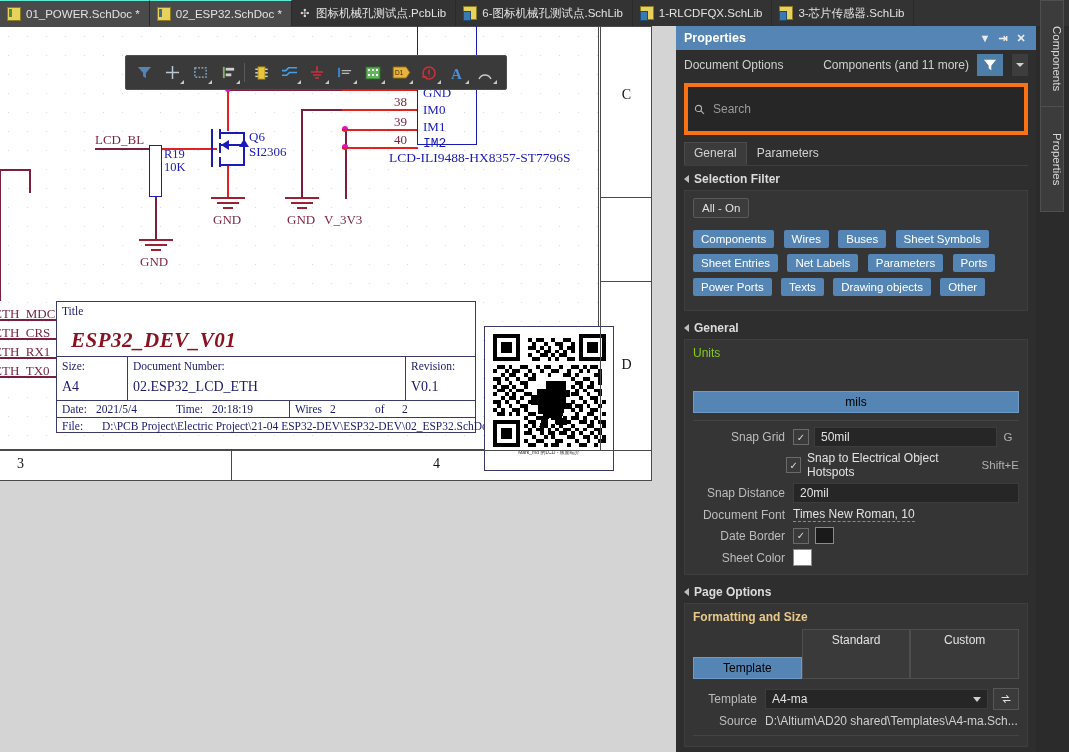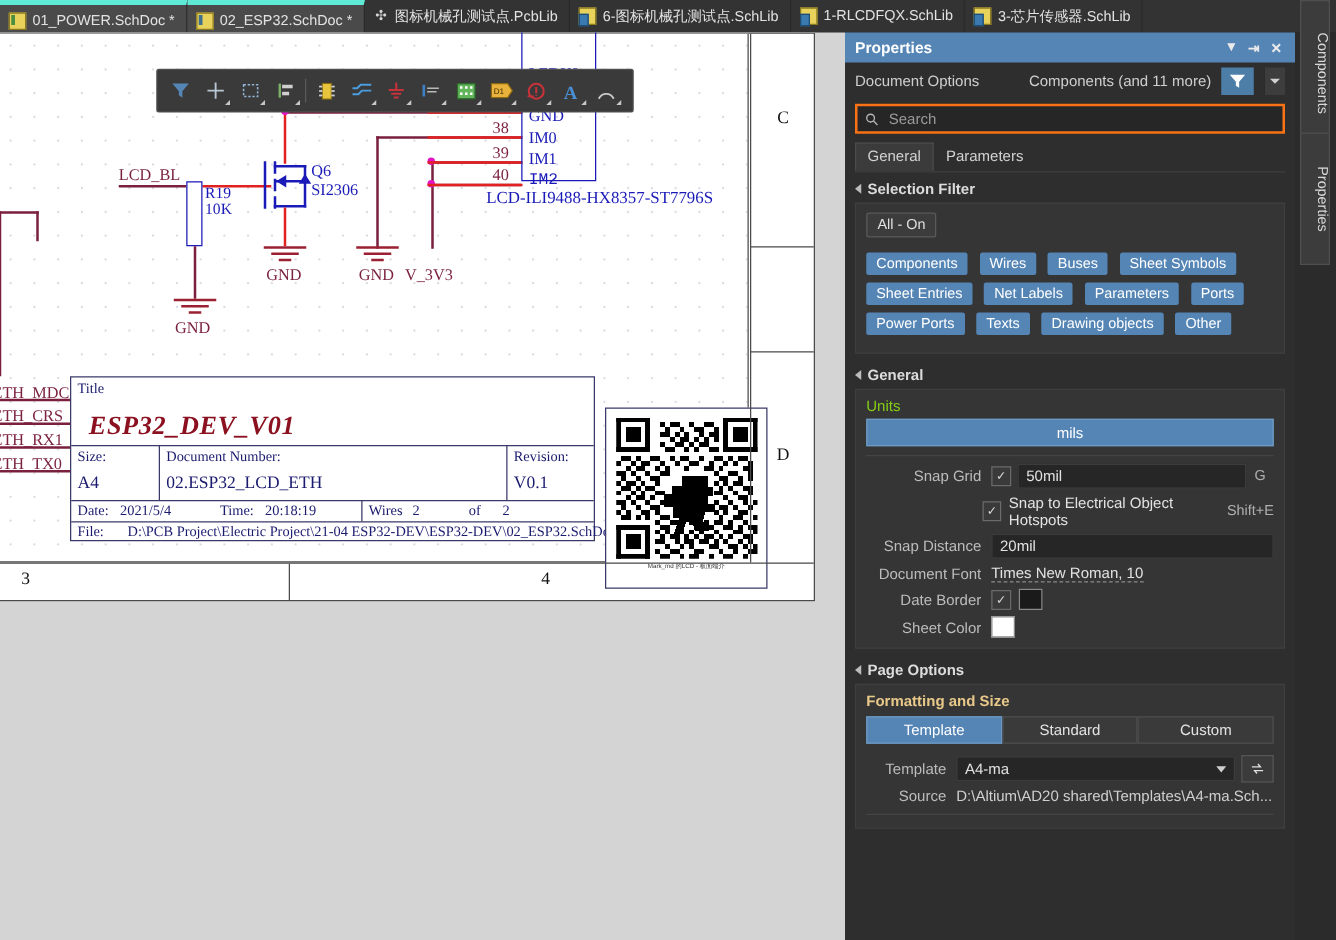--- a/index.html
+++ b/index.html
@@ -14,21 +14,21 @@
   #tabbar{
     position:absolute;left:0;top:0;width:1069px;height:26px;
     background:#333333;display:flex;align-items:stretch;
   }
   .tab{
     display:flex;align-items:center;gap:5px;
     padding:0 9px 0 7px;height:26px;
     font-size:11.5px;color:#e2e2e2;white-space:nowrap;
     border-right:1px solid #2a2a2a;
   }
-  .tab.active{background:#4a4a4a;border-top:4px solid #5eead4;justify-content:flex-end;}
+  .tab.active{background:#4a4a4a;border-top:1px solid #5eead4;justify-content:flex-end;}
   .tabicon{width:12px;height:12px;flex:none;position:relative;display:inline-block;}
   .ic-sch{background:#e8d25c;border:1px solid #8a7a20;}
   .ic-sch:after{content:"";position:absolute;left:1px;top:1px;width:3px;height:8px;background:#4a8f3f;}
   .ic-sch2{background:#e8d25c;border:1px solid #8a7a20;}
   .ic-sch2:after{content:"";position:absolute;left:1px;top:1px;width:3px;height:8px;background:#3f6f8f;}
   .ic-pcb{color:#d8d8d8;font-size:11px;line-height:12px;text-align:center;}
   .ic-lib{background:#e8d25c;border:1px solid #8a7a20;}
   .ic-lib:after{content:"";position:absolute;left:-1px;top:4px;width:6px;height:8px;background:#3a7ab0;border:1px solid #1e4c72;}
   
   #canvas{
@@ -120,22 +120,22 @@
   .hbtn{width:18px;height:18px;display:flex;align-items:center;justify-content:center;color:#eaeaea;font-size:11px;}
   .prow{display:flex;align-items:center;}
   #docopts{
     height:30px;display:flex;align-items:center;padding:0 8px 0 8px;gap:8px;
     color:#cfcfcf;font-size:12px;
   }
   #docopts .title{flex:1;}
   .filterbtn{width:26px;height:22px;background:#4d7ea8;display:flex;align-items:center;justify-content:center;}
   .filterdd{width:16px;height:22px;background:#3d3d3d;display:flex;align-items:center;justify-content:center;border-left:1px solid #2b2b2b;}
   #searchwrap{
-    margin:3px 8px 0 8px;height:20px;background:#262626;border:2px solid #f97316;
-    display:flex;align-items:center;padding:0 6px;gap:6px;
+    margin:3px 8px 0 8px;height:20px;background:#262626;border:4px solid #f97316;
+    display:flex;align-items:center;padding:12px 6px;gap:6px;
   }
   #searchwrap input{
     flex:1;background:transparent;border:0;outline:0;color:#cfcfcf;font-size:12px;
     font-family:"Liberation Sans",sans-serif;
   }
   #searchwrap input::placeholder{color:#9a9a9a;}
   #tabs2{margin:7px 8px 0 8px;display:flex;border-bottom:1px solid #3f3f3f;}
   .ptab{padding:3px 9px 4px 9px;font-size:12px;color:#d2d2d2;border:1px solid transparent;}
   .ptab.active{background:#3b3b3b;border:1px solid #4b4b4b;border-bottom-color:#3b3b3b;}
   .section{margin:6px 8px 0 8px;}
@@ -149,21 +149,21 @@
   .pill.off{background:#3c3c3c;border:1px solid #5a5a5a;color:#e0e0e0;}
   .fieldlabel{color:#bcbcbc;font-size:12px;text-align:right;}
   .textbox{
     background:#262626;border:1px solid #3c3c3c;height:18px;line-height:18px;
     padding:0 6px;color:#e2e2e2;font-size:12px;
   }
   .segbtn{
     flex:1;text-align:center;font-size:12px;padding:3px 0;color:#e2e2e2;
     background:#3a3a3a;border:1px solid #4e4e4e;
   }
-  .segbtn.sel{background:#5585b5;border-color:#6e9ac4;color:#ffffff;}
+  .segbtn.sel{background:#5585b5;border-color:#6e9ac4;color:#000000;margin-top:28px;}
   .chk{
     width:14px;height:14px;background:#3a3a3a;border:1px solid #6a6a6a;
     display:flex;align-items:center;justify-content:center;color:#dcdcdc;font-size:10px;
   }
   .swatch{width:17px;height:15px;border:1px solid #8a8a8a;}
   .eyebtn{width:24px;height:20px;background:#3b3b3b;border:1px solid #565656;display:flex;align-items:center;justify-content:center;}
   .dashunder{border-bottom:1px dashed #8a8a8a;color:#e2e2e2;font-size:12px;}
   .units-row{display:flex;margin-top:3px;}
   .hr{border-top:1px solid #444;margin:7px 0 6px 0;}
   

